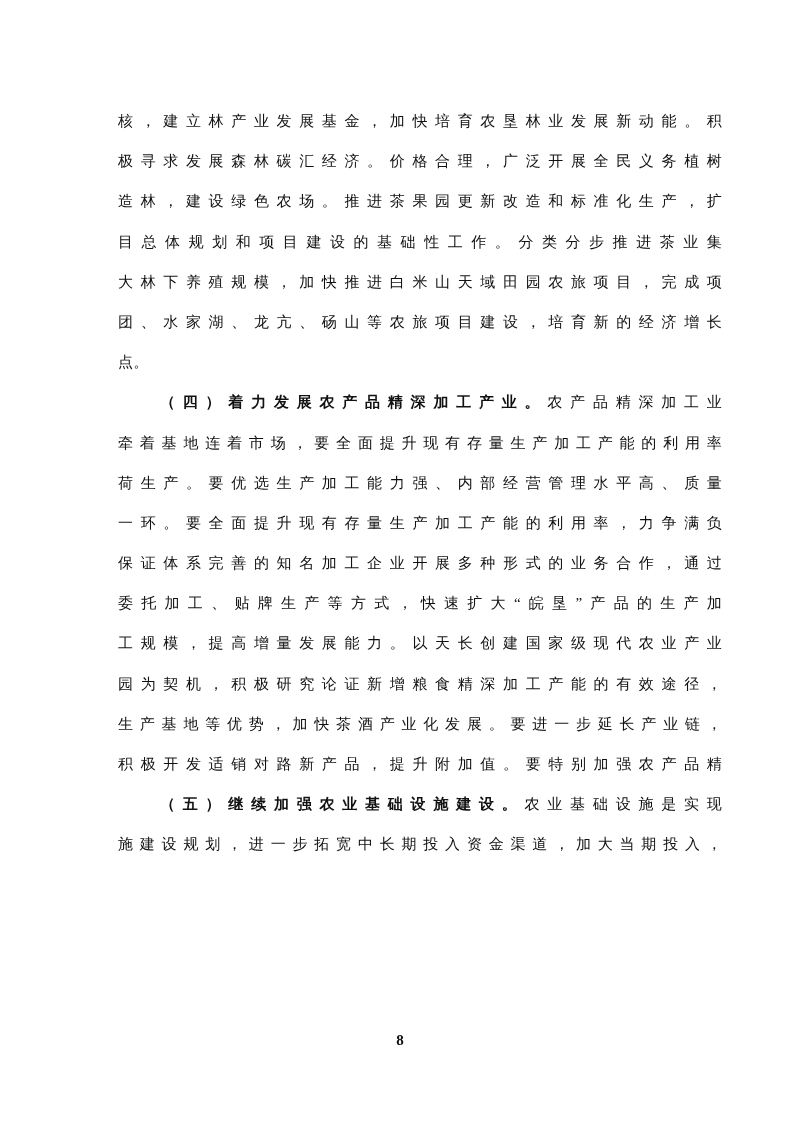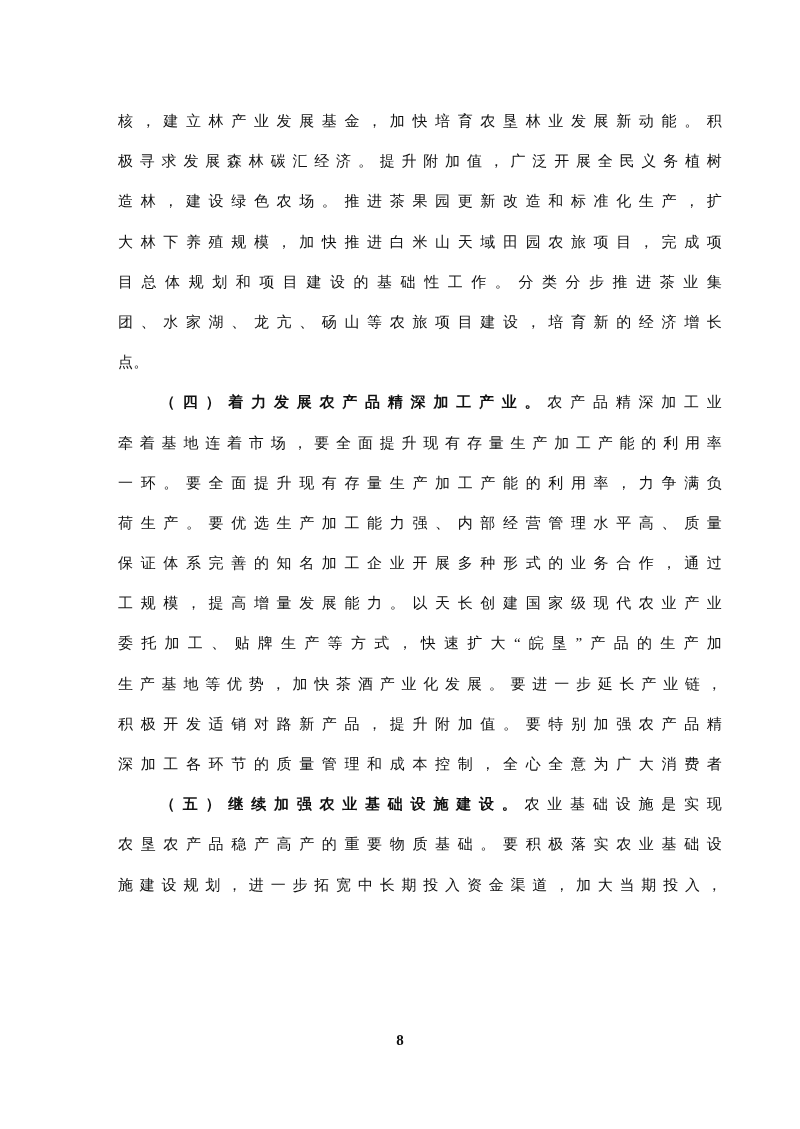--- a/index.html
+++ b/index.html
@@ -57,43 +57,42 @@
   }
 </style>
 </head>
 <body>
 
 <div class="page">
   <div class="text-block">
 
     <div class="paragraph">
       <div class="line">核，建立林产业发展基金，加快培育农垦林业发展新动能。积</div>
-      <div class="line">极寻求发展森林碳汇经济。提升附加值，广泛开展全民义务植树</div>
+      <div class="line">极寻求发展森林碳汇经济。价格合理，广泛开展全民义务植树</div>
       <div class="line">造林，建设绿色农场。推进茶果园更新改造和标准化生产，扩</div>
+      <div class="line">目总体规划和项目建设的基础性工作。分类分步推进茶业集</div>
       <div class="line">大林下养殖规模，加快推进白米山天域田园农旅项目，完成项</div>
-      <div class="line">目总体规划和项目建设的基础性工作。分类分步推进茶业集</div>
       <div class="line">团、水家湖、龙亢、砀山等农旅项目建设，培育新的经济增长</div>
       <div class="line last">点。</div>
     </div>
 
     <div class="paragraph">
       <div class="line indent"><span class="bold">（四）着力发展农产品精深加工产业。</span><span>农产品精深加工业</span></div>
       <div class="line">牵着基地连着市场，要全面提升现有存量生产加工产能的利用率</div>
+      <div class="line">荷生产。要优选生产加工能力强、内部经营管理水平高、质量</div>
       <div class="line">一环。要全面提升现有存量生产加工产能的利用率，力争满负</div>
-      <div class="line">荷生产。要优选生产加工能力强、内部经营管理水平高、质量</div>
       <div class="line">保证体系完善的知名加工企业开展多种形式的业务合作，通过</div>
+      <div class="line">委托加工、贴牌生产等方式，快速扩大“皖垦”产品的生产加</div>
       <div class="line">工规模，提高增量发展能力。以天长创建国家级现代农业产业</div>
-      <div class="line">委托加工、贴牌生产等方式，快速扩大“皖垦”产品的生产加</div>
+      <div class="line">园为契机，积极研究论证新增粮食精深加工产能的有效途径，</div>
       <div class="line">生产基地等优势，加快茶酒产业化发展。要进一步延长产业链，</div>
       <div class="line">积极开发适销对路新产品，提升附加值。要特别加强农产品精</div>
-      <div class="line">深加工各环节的质量管理和成本控制，全心全意为广大消费者</div>
     </div>
 
     <div class="paragraph">
       <div class="line indent"><span class="bold">（五）继续加强农业基础设施建设。</span><span>农业基础设施是实现</span></div>
-      <div class="line">农垦农产品稳产高产的重要物质基础。要积极落实农业基础设</div>
       <div class="line">施建设规划，进一步拓宽中长期投入资金渠道，加大当期投入，</div>
     </div>
 
   </div>
 
   <div class="page-number">8</div>
 </div>
 
 </body></html>

